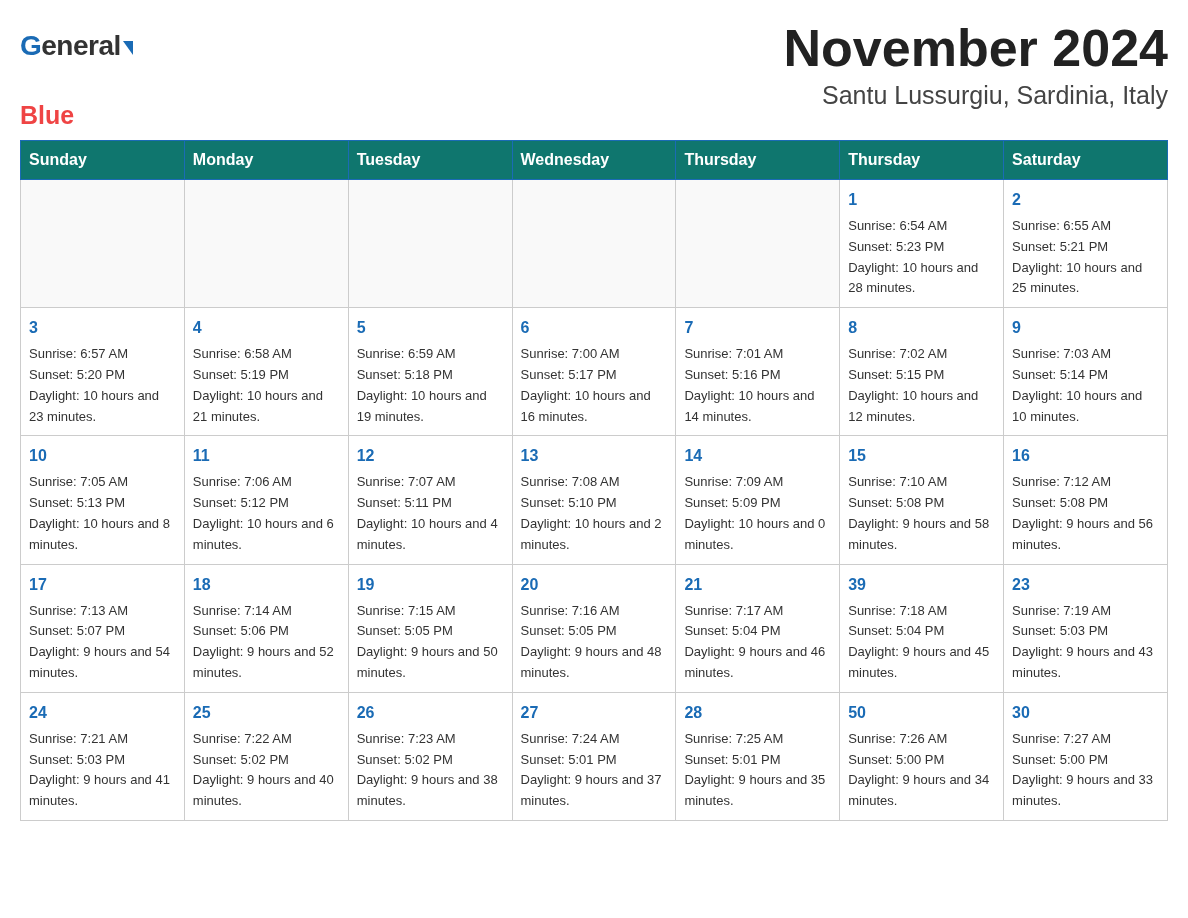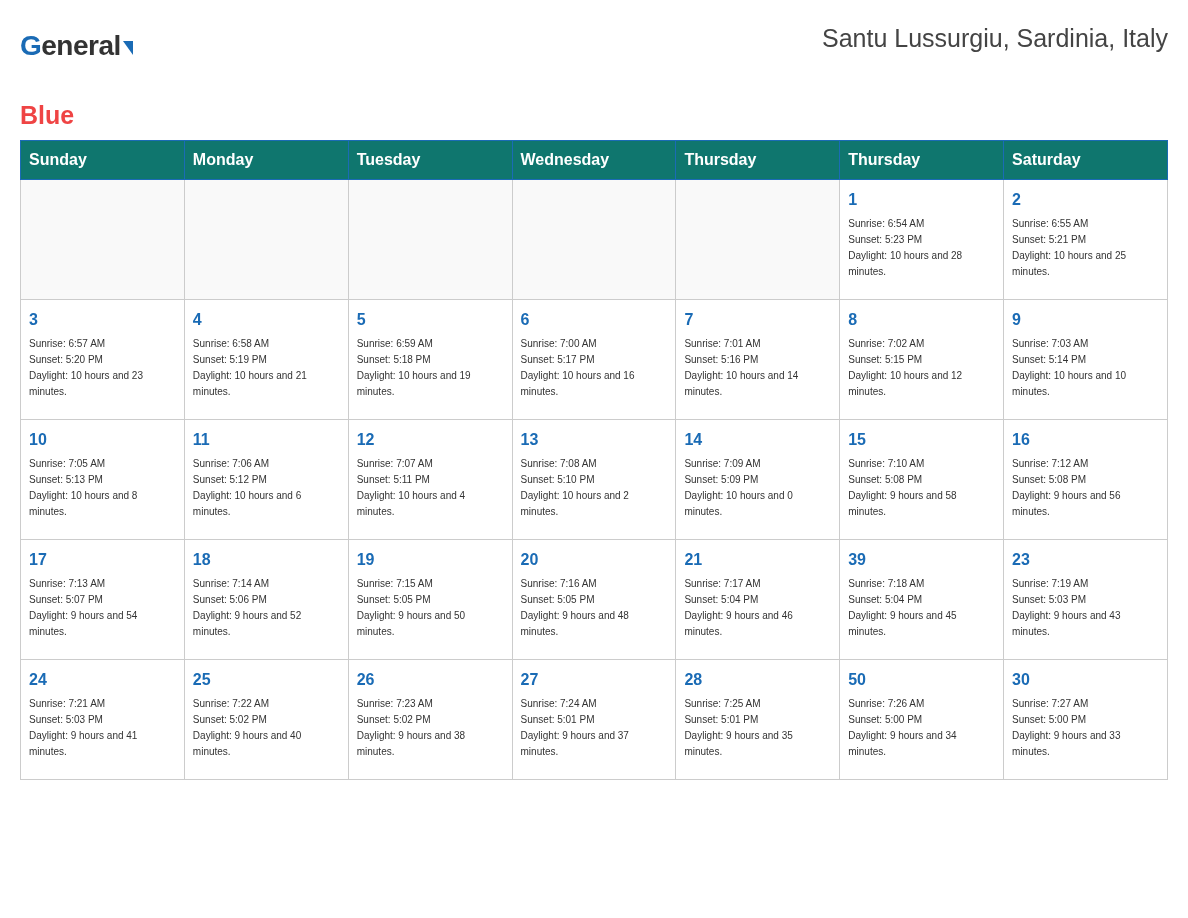--- a/index.html
+++ b/index.html
@@ -87,21 +87,21 @@
       line-height: 1.5;
     }
     .calendar td .day-number {
       font-size: 16px;
       font-weight: bold;
       color: #1a6bb5;
       display: block;
       margin-bottom: 4px;
     }
     .calendar td .day-info {
-      font-size: 10px;
+      font-size: 13px;
       color: #333;
       line-height: 1.6;
     }
     .calendar tr.week-row td {
       height: 120px;
     }
     .empty-cell {
       background: #f9f9f9;
     }
   </style>
@@ -109,20 +109,21 @@
 <body>
 
 <div class="header">
   <div class="logo">
     <div class="logo-general">
       <span class="blue-g">G</span>eneral<span class="logo-arrow"></span>
     </div>
     <div class="logo-blue">Blue</div>
   </div>
   <div class="title-block">
+    <h1>November 2024</h1>
     <h2>Santu Lussurgiu, Sardinia, Italy</h2>
   </div>
 </div>
 
 <table class="calendar">
   <thead>
     <tr>
     <th>Sunday</th>
         <th>Monday</th>
         <th>Tuesday</th>

